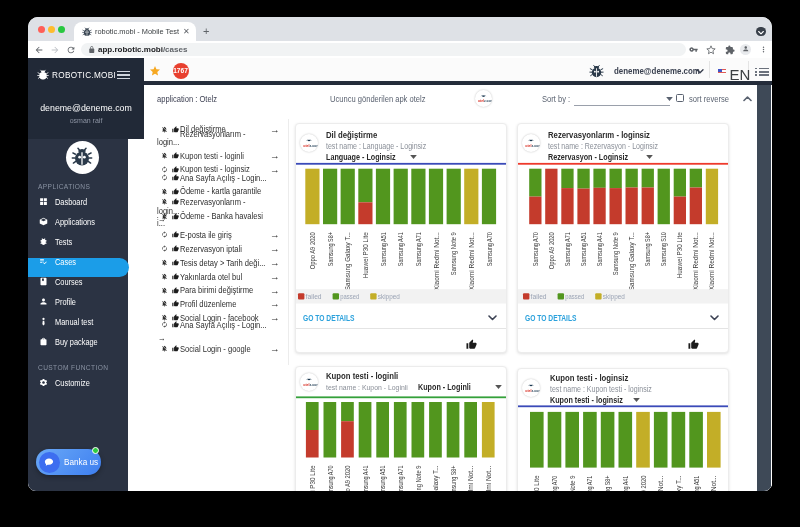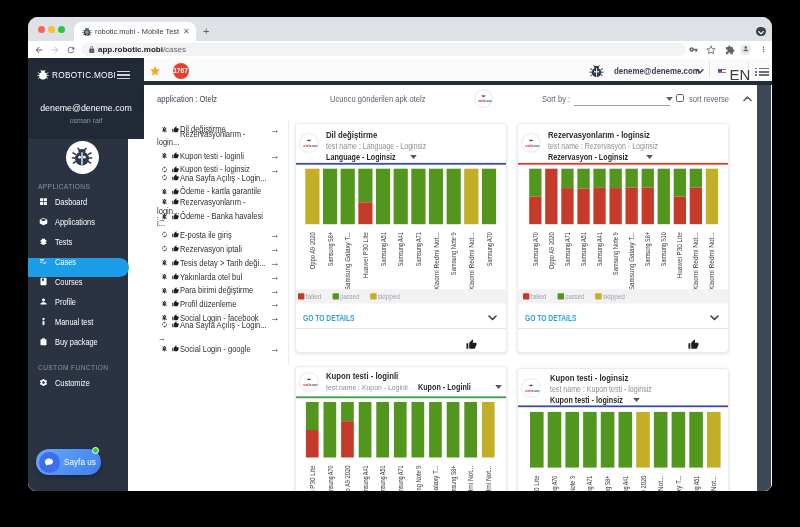--- a/index.html
+++ b/index.html
@@ -43,21 +43,21 @@
 <svg class="abs" style="left:22px;top:3.5px" width="10" height="10" viewBox="0 0 24 24">
         <path fill="#bdc1c6" d="M4 13h12.2l-5.6 5.6L12 20l8-8-8-8-1.4 1.4L16.2 11H4v2z"></path>
       </svg>
 <svg class="abs" style="left:38px;top:3.5px" width="10" height="10" viewBox="0 0 24 24">
         <path fill="#5f6368" d="M17.65 6.35A7.96 7.96 0 0 0 12 4c-4.42 0-7.99 3.58-7.99 8s3.57 8 7.99 8c3.73 0 6.84-2.55 7.73-6h-2.08A5.99 5.99 0 0 1 12 18c-3.31 0-6-2.69-6-6s2.69-6 6-6c1.66 0 3.14.69 4.22 1.78L13 11h7V4l-2.35 2.35z"></path>
       </svg>
 <div class="abs" style="left:53px;top:1.8px;width:605px;height:13px;border-radius:7px;background:#f1f3f4"></div>
 <svg class="abs" style="left:60px;top:4.5px" width="7.5" height="7.5" viewBox="0 0 24 24">
         <path fill="#5f6368" d="M18 8h-1V6c0-2.76-2.24-5-5-5S7 3.24 7 6v2H6c-1.1 0-2 .9-2 2v10c0 1.1.9 2 2 2h12c1.1 0 2-.9 2-2V10c0-1.1-.9-2-2-2zM9 6c0-1.66 1.34-3 3-3s3 1.34 3 3v2H9V6z"></path>
       </svg>
-<div class="abs" style="left:70px;top:3.8px;font-size:8px;color:#202124;font-weight:bold">app.robotic.mobi<span style="color:#5f6368;font-weight:normal">/cases</span></div>
+<div class="abs" style="left:70px;top:3.8px;font-size:8px;color:#202124;font-weight:bold">app.robotic.mobi<span style="color:#5f6368;font-weight:bold">/cases</span></div>
 <svg class="abs" style="left:661px;top:4px" width="9" height="9" viewBox="0 0 24 24">
         <path fill="#5f6368" d="M12.65 10A5.99 5.99 0 0 0 7 6c-3.31 0-6 2.69-6 6s2.69 6 6 6a5.99 5.99 0 0 0 5.65-4H17v4h4v-4h2v-4H12.65zM7 14c-1.1 0-2-.9-2-2s.9-2 2-2 2 .9 2 2-.9 2-2 2z"></path>
       </svg>
 <svg class="abs" style="left:678px;top:3.5px" width="10" height="10" viewBox="0 0 24 24">
         <path fill="none" stroke="#5f6368" stroke-width="2" d="M12 17.27 18.18 21l-1.64-7.03L22 9.24l-7.19-.61L12 2 9.19 8.63 2 9.24l5.46 4.73L5.82 21z"></path>
       </svg>
 <svg class="abs" style="left:697px;top:3.5px" width="10" height="10" viewBox="0 0 24 24">
         <path fill="#5f6368" d="M20.5 11H19V7c0-1.1-.9-2-2-2h-4V3.5a2.5 2.5 0 0 0-5 0V5H4c-1.1 0-2 .9-2 2v3.8h1.5c1.5 0 2.7 1.2 2.7 2.7S5 16.2 3.5 16.2H2V20c0 1.1.9 2 2 2h3.8v-1.5c0-1.5 1.2-2.7 2.7-2.7 1.5 0 2.7 1.2 2.7 2.7V22H17c1.1 0 2-.9 2-2v-4h1.5a2.5 2.5 0 0 0 0-5z"></path>
       </svg>
 <div class="abs" style="left:712px;top:2.5px;width:11px;height:11px;border-radius:50%;background:#e8eaed"></div>
@@ -152,21 +152,21 @@
 <div class="abs" style="left:10px;top:306px;font-size:6.6px;color:#8a93a3;letter-spacing:.4px">CUSTOM FUNCTION</div>
 <svg class="abs" style="left:11px;top:320.8px" width="9" height="9" viewBox="0 0 24 24">
           <path fill="#fff" d="M19.14 12.94c.04-.3.06-.61.06-.94s-.02-.64-.07-.94l2.03-1.58a.49.49 0 0 0 .12-.61l-1.92-3.32a.49.49 0 0 0-.59-.22l-2.39.96a7.05 7.05 0 0 0-1.62-.94l-.36-2.54a.484.484 0 0 0-.48-.41h-3.84c-.24 0-.43.17-.47.41l-.36 2.54c-.59.24-1.13.57-1.62.94l-2.39-.96a.49.49 0 0 0-.59.22L2.74 8.87c-.12.21-.08.47.12.61l2.03 1.58c-.05.3-.09.63-.09.94s.02.64.07.94l-2.03 1.58a.49.49 0 0 0-.12.61l1.92 3.32c.12.22.37.29.59.22l2.39-.96c.5.38 1.03.7 1.62.94l.36 2.54c.05.24.24.41.48.41h3.84c.24 0 .44-.17.47-.41l.36-2.54c.59-.24 1.13-.56 1.62-.94l2.39.96c.22.08.47 0 .59-.22l1.92-3.32a.49.49 0 0 0-.12-.61l-2.01-1.58zM12 15.6A3.61 3.61 0 0 1 8.4 12c0-1.98 1.62-3.6 3.6-3.6s3.6 1.62 3.6 3.6-1.62 3.6-3.6 3.6z"></path>
         </svg>
 <div class="abs nt" style="left:27px;top:320.5px;font-size:8.6px;color:#fff">Customize</div>
 <div class="abs" style="left:8px;top:391.5px;width:65px;height:26px;border-radius:13px;background:linear-gradient(135deg,#6aa9f7,#3d7ef0);box-shadow:0 2px 5px rgba(0,0,0,.3)"></div>
 <div class="abs" style="left:10.5px;top:394px;width:21px;height:21px;border-radius:50%;background:#3d6ef0"></div>
 <svg class="abs" style="left:15px;top:399px" width="12" height="11" viewBox="0 0 24 24">
           <path fill="#fff" d="M12 3c5 0 9 3.1 9 7 0 3.9-4 7-9 7-1 0-2-.12-2.9-.35L5 19l.6-3.2C4 14.5 3 12.4 3 10c0-3.9 4-7 9-7z"></path>
         </svg>
-<div class="abs" style="left:36px;top:400px;font-size:8.2px;color:#fff">Sayfa us</div>
+<div class="abs" style="left:36px;top:400px;font-size:8.2px;color:#fff">Banka us</div>
 <div class="abs" style="left:64px;top:389.5px;width:7px;height:7px;border-radius:50%;background:#2ecc40;border:1px solid #fff"></div>
 </div>
 <div class="abs" style="left:116px;top:0;width:628px;height:23.5px;background:#fbfbfb">
 </div>
 <svg class="abs" style="left:121px;top:7px" width="12" height="12" viewBox="0 0 24 24">
         <path fill="#f6a821" d="M12 17.27 18.18 21l-1.64-7.03L22 9.24l-7.19-.61L12 2 9.19 8.63 2 9.24l5.46 4.73L5.82 21z"></path>
       </svg>
 <div class="abs" style="left:144.5px;top:5.5px;width:16px;height:16px;border-radius:50%;background:#e8402f;color:#fff;font-size:6.6px;font-weight:bold;text-align:center;line-height:16px">1767</div>
 <svg style="position:absolute;left:560.5px;top:6.0px" width="15" height="15" viewBox="0 0 24 24">
 <g stroke="#2b3a4a" stroke-width="1.6" stroke-linecap="round">

